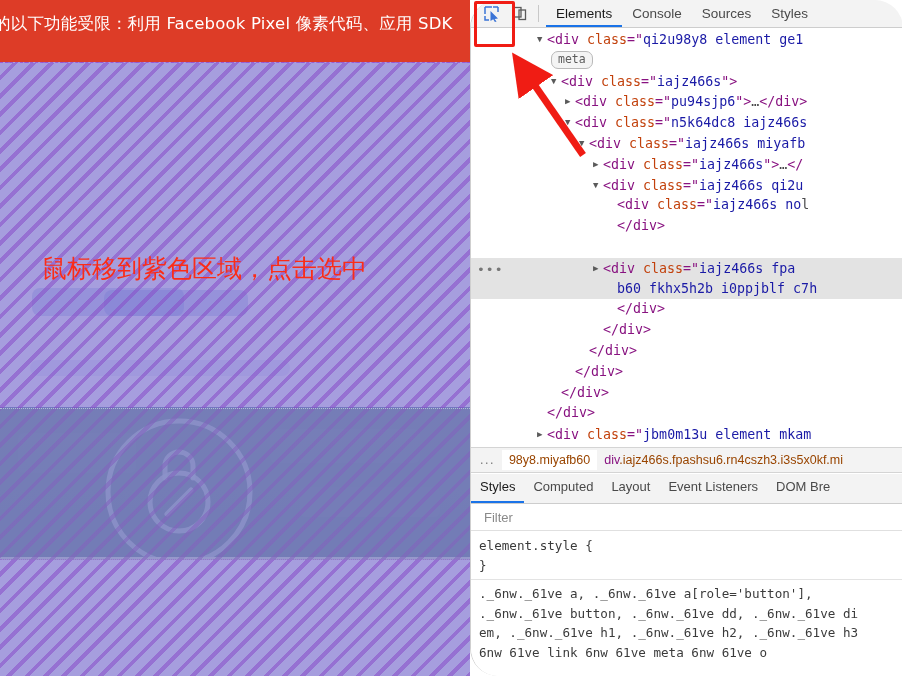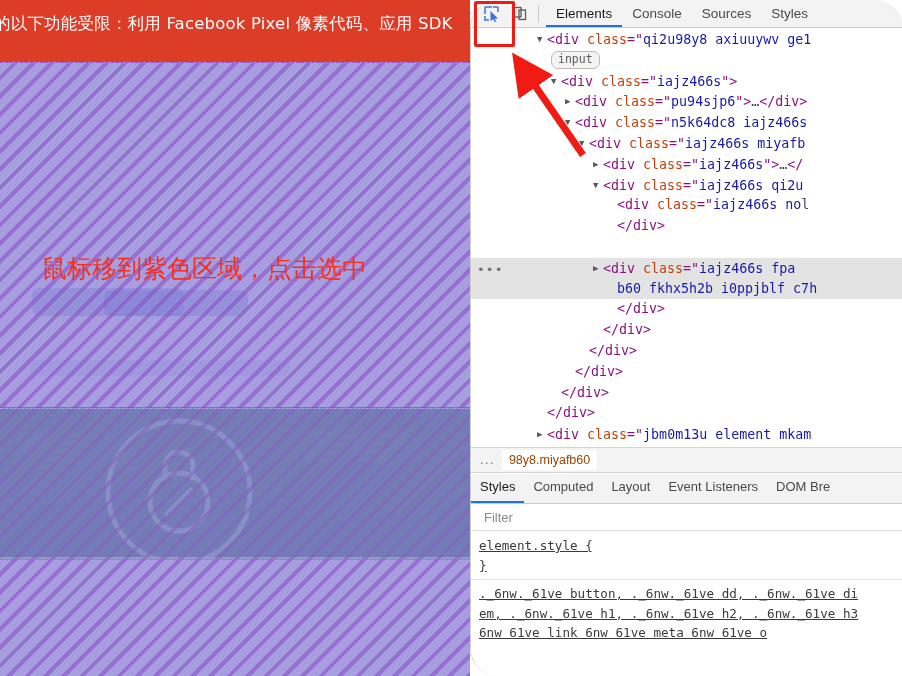--- a/index.html
+++ b/index.html
@@ -293,21 +293,20 @@
   #css-rules {
     position: absolute;
     left: 0; top: 532px;
     width: 432px; height: 144px;
     background: #ffffff;
     overflow: hidden;
     font-size: 12.6px;
     line-height: 19.5px;
     color: #3b3b3b;
     white-space: nowrap;
-    text-decoration: underline;
   }
   .rule-block { padding: 4px 0 4px 8px; }
   .rule-sep { border-top: 1px solid #e3e3e3; }
 
   
   #red-box {
     position: absolute;
     left: 474px; top: 1px;
     width: 41px; height: 46px;
     border: 3px solid #f01c14;
@@ -373,22 +372,22 @@
         </svg>
       </div>
       <div class="tb-sep"></div>
       <div class="dt-tab active">Elements</div>
       <div class="dt-tab">Console</div>
       <div class="dt-tab">Sources</div>
       <div class="dt-tab">Styles</div>
     </div>
 
     <div id="dom-tree">
-        <div class="dom-row"><span style="padding-left: 64px;"><span class="tri">▼</span><span class="punct">&lt;</span><span class="tag">div</span><span class="attr"> class</span><span class="punct">="</span><span class="val">qi2u98y8 axiuuywv ge1</span></span></div>
-        <div class="dom-row"><span style="padding-left: 78px;"><span class="flexbadge">input</span></span></div>
+        <div class="dom-row"><span style="padding-left: 64px;"><span class="tri">▼</span><span class="punct">&lt;</span><span class="tag">div</span><span class="attr"> class</span><span class="punct">="</span><span class="val">qi2u98y8 element ge1</span></span></div>
+        <div class="dom-row"><span style="padding-left: 78px;"><span class="flexbadge">meta</span></span></div>
         <div class="dom-row"><span style="padding-left: 78px;"><span class="tri">▼</span><span class="punct">&lt;</span><span class="tag">div</span><span class="attr"> class</span><span class="punct">="</span><span class="val">iajz466s</span><span class="punct">"&gt;</span></span></div>
         <div class="dom-row"><span style="padding-left: 92px;"><span class="tri">▶</span><span class="punct">&lt;</span><span class="tag">div</span><span class="attr"> class</span><span class="punct">="</span><span class="val">pu94sjp6</span><span class="punct">"&gt;</span><span class="txt">…</span><span class="punct">&lt;/</span><span class="tag">div</span><span class="punct">&gt;</span></span></div>
         <div class="dom-row"><span style="padding-left: 92px;"><span class="tri">▼</span><span class="punct">&lt;</span><span class="tag">div</span><span class="attr"> class</span><span class="punct">="</span><span class="val">n5k64dc8 iajz466s</span></span></div>
         <div class="dom-row"><span style="padding-left: 106px;"><span class="tri">▼</span><span class="punct">&lt;</span><span class="tag">div</span><span class="attr"> class</span><span class="punct">="</span><span class="val">iajz466s miyafb</span></span></div>
         <div class="dom-row"><span style="padding-left: 120px;"><span class="tri">▶</span><span class="punct">&lt;</span><span class="tag">div</span><span class="attr"> class</span><span class="punct">="</span><span class="val">iajz466s</span><span class="punct">"&gt;</span><span class="txt">…</span><span class="punct">&lt;/</span></span></div>
         <div class="dom-row"><span style="padding-left: 120px;"><span class="tri">▼</span><span class="punct">&lt;</span><span class="tag">div</span><span class="attr"> class</span><span class="punct">="</span><span class="val">iajz466s qi2u</span></span></div>
         <div class="dom-row"><span style="padding-left: 134px;"><span class="tri"></span><span class="punct">&lt;</span><span class="tag">div</span><span class="attr"> class</span><span class="punct">="</span><span class="val">iajz466s no</span><span class="txt">l</span></span></div>
         <div class="dom-row"><span style="padding-left: 134px;"><span class="tri"></span><span class="punct">&lt;/</span><span class="tag">div</span><span class="punct">&gt;</span></span></div>
         <div class="dom-row"><span style="padding-left: 8px;">&nbsp;</span></div>
         <div class="dom-row selected"><span class="ellipsis-badge">•••</span><span style="padding-left: 120px;"><span class="tri">▶</span><span class="punct">&lt;</span><span class="tag">div</span><span class="attr"> class</span><span class="punct">="</span><span class="val">iajz466s fpa</span></span></div>
@@ -399,40 +398,42 @@
         <div class="dom-row"><span style="padding-left: 92px;"><span class="tri"></span><span class="punct">&lt;/</span><span class="tag">div</span><span class="punct">&gt;</span></span></div>
         <div class="dom-row"><span style="padding-left: 78px;"><span class="tri"></span><span class="punct">&lt;/</span><span class="tag">div</span><span class="punct">&gt;</span></span></div>
         <div class="dom-row"><span style="padding-left: 64px;"><span class="tri"></span><span class="punct">&lt;/</span><span class="tag">div</span><span class="punct">&gt;</span></span></div>
         <div class="dom-row"><span style="padding-left: 64px;"><span class="tri">▶</span><span class="punct">&lt;</span><span class="tag">div</span><span class="attr"> class</span><span class="punct">="</span><span class="val">jbm0m13u element mkam</span></span></div>
         <div class="dom-row"></div>
       </div>
 
     <div id="breadcrumb">
       <span class="bc-dots">...</span>
       <span class="bc-crumb sel">98y8.miyafb60</span>
+      <span class="bc-crumb"><span class="bc-tag">div</span><span>.iajz466s.fpashsu6.rn4cszh3.i3s5x0kf.mi</span></span>
     </div>
 
     <div id="styles-tabs">
       <div class="st-tab active">Styles</div>
       <div class="st-tab">Computed</div>
       <div class="st-tab">Layout</div>
       <div class="st-tab">Event Listeners</div>
       <div class="st-tab">DOM Bre</div>
     </div>
 
     <div id="filter-row">
       <input id="filter-input" placeholder="Filter" style="">
     </div>
 
     <div id="css-rules">
         <div class="rule-block">
           <div>element.style {</div>
           <div>}</div>
         </div>
         <div class="rule-block rule-sep">
+          <div>._6nw._61ve a, ._6nw._61ve a[role='button'],</div>
           <div>._6nw._61ve button, ._6nw._61ve dd, ._6nw._61ve di</div>
           <div>em, ._6nw._61ve h1, ._6nw._61ve h2, ._6nw._61ve h3</div>
           <div>  6nw  61ve link    6nw  61ve meta    6nw  61ve o</div>
         </div>
       </div>
   </div>
 
   <div id="red-box"></div>
   <svg id="red-arrow">
     <defs>

